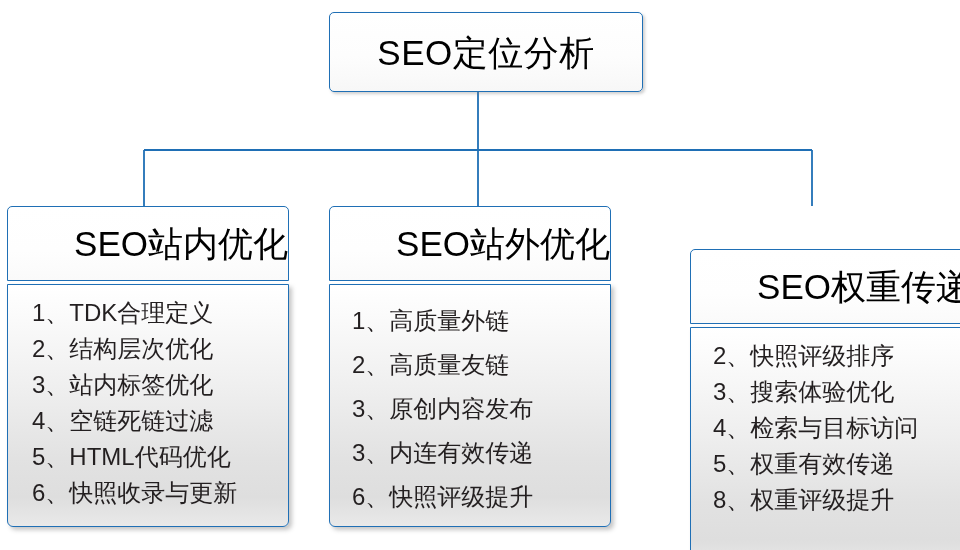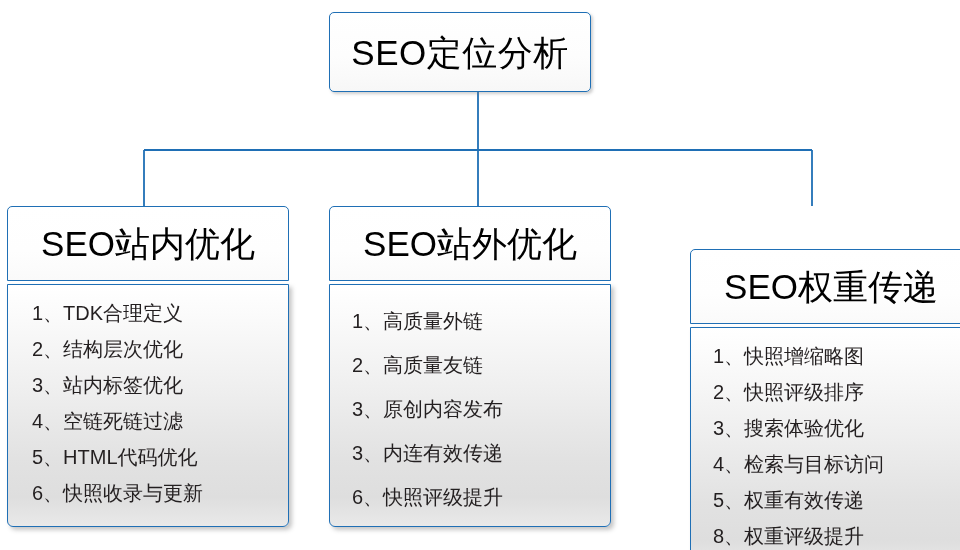--- a/index.html
+++ b/index.html
@@ -28,21 +28,21 @@
     width: 960px;
     height: 550px;
     pointer-events: none;
   }
 
   
   .root-box {
     position: absolute;
     left: 329px;
     top: 12px;
-    width: 262px;
+    width: 314px;
     height: 80px;
     box-sizing: border-box;
     border: 1.6px solid #1f6fb5;
     border-radius: 5px;
     background: linear-gradient(to bottom, #ffffff 0%, #fdfdfd 55%, #f7f7f7 100%);
     box-shadow: 2px 2px 3px rgba(120,120,120,0.35);
     display: flex;
     align-items: center;
     justify-content: center;
   }
@@ -65,21 +65,21 @@
   .branch-3 { left: 690px; margin-top: 43px; }
 
   .branch-header {
     box-sizing: border-box;
     height: 75px;
     border: 1.6px solid #1f6fb5;
     border-radius: 5px 5px 0 0;
     background: linear-gradient(to bottom, #ffffff 0%, #fefefe 60%, #fafafa 100%);
     display: flex;
     align-items: center;
-    justify-content: center;
+    justify-content: flex-end;
   }
   .branch-header-label {
     font-size: 35px;
     color: #000000;
     line-height: 1;
     white-space: nowrap;
   }
 
   .branch-list {
     box-sizing: border-box;
@@ -94,21 +94,21 @@
                 #e2e2e2 72%,
                 #dedede 88%,
                 #e9e9e9 100%);
     box-shadow: 3px 3px 4px rgba(130,130,130,0.45);
     padding: 10px 0 0 0;
     display: flex;
     flex-direction: column;
     align-items: flex-start;
   }
   .branch-list-item {
-    font-size: 20px;
+    font-size: 24px;
     color: #231f20;
     line-height: 36px;
     height: 36px;
     white-space: nowrap;
     padding-left: 24px;
   }
   .branch-2 .branch-list-item { padding-left: 22px; margin-top: 8px; }
   .branch-3 .branch-list-item { padding-left: 22px; }
 </style>
 </head>
@@ -156,21 +156,20 @@
       <div class="branch-list-item">3、内连有效传递</div>
       <div class="branch-list-item">6、快照评级提升</div>
     </div>
   </div>
 
   <div class="branch branch-3">
     <div class="branch-header">
       <span class="branch-header-label">SEO权重传递</span>
     </div>
     <div class="branch-list">
-      <div class="branch-list-item">1、快照增缩略图</div>
       <div class="branch-list-item">2、快照评级排序</div>
       <div class="branch-list-item">3、搜索体验优化</div>
       <div class="branch-list-item">4、检索与目标访问</div>
       <div class="branch-list-item">5、权重有效传递</div>
       <div class="branch-list-item">8、权重评级提升</div>
     </div>
   </div>
 
 </div>
 

